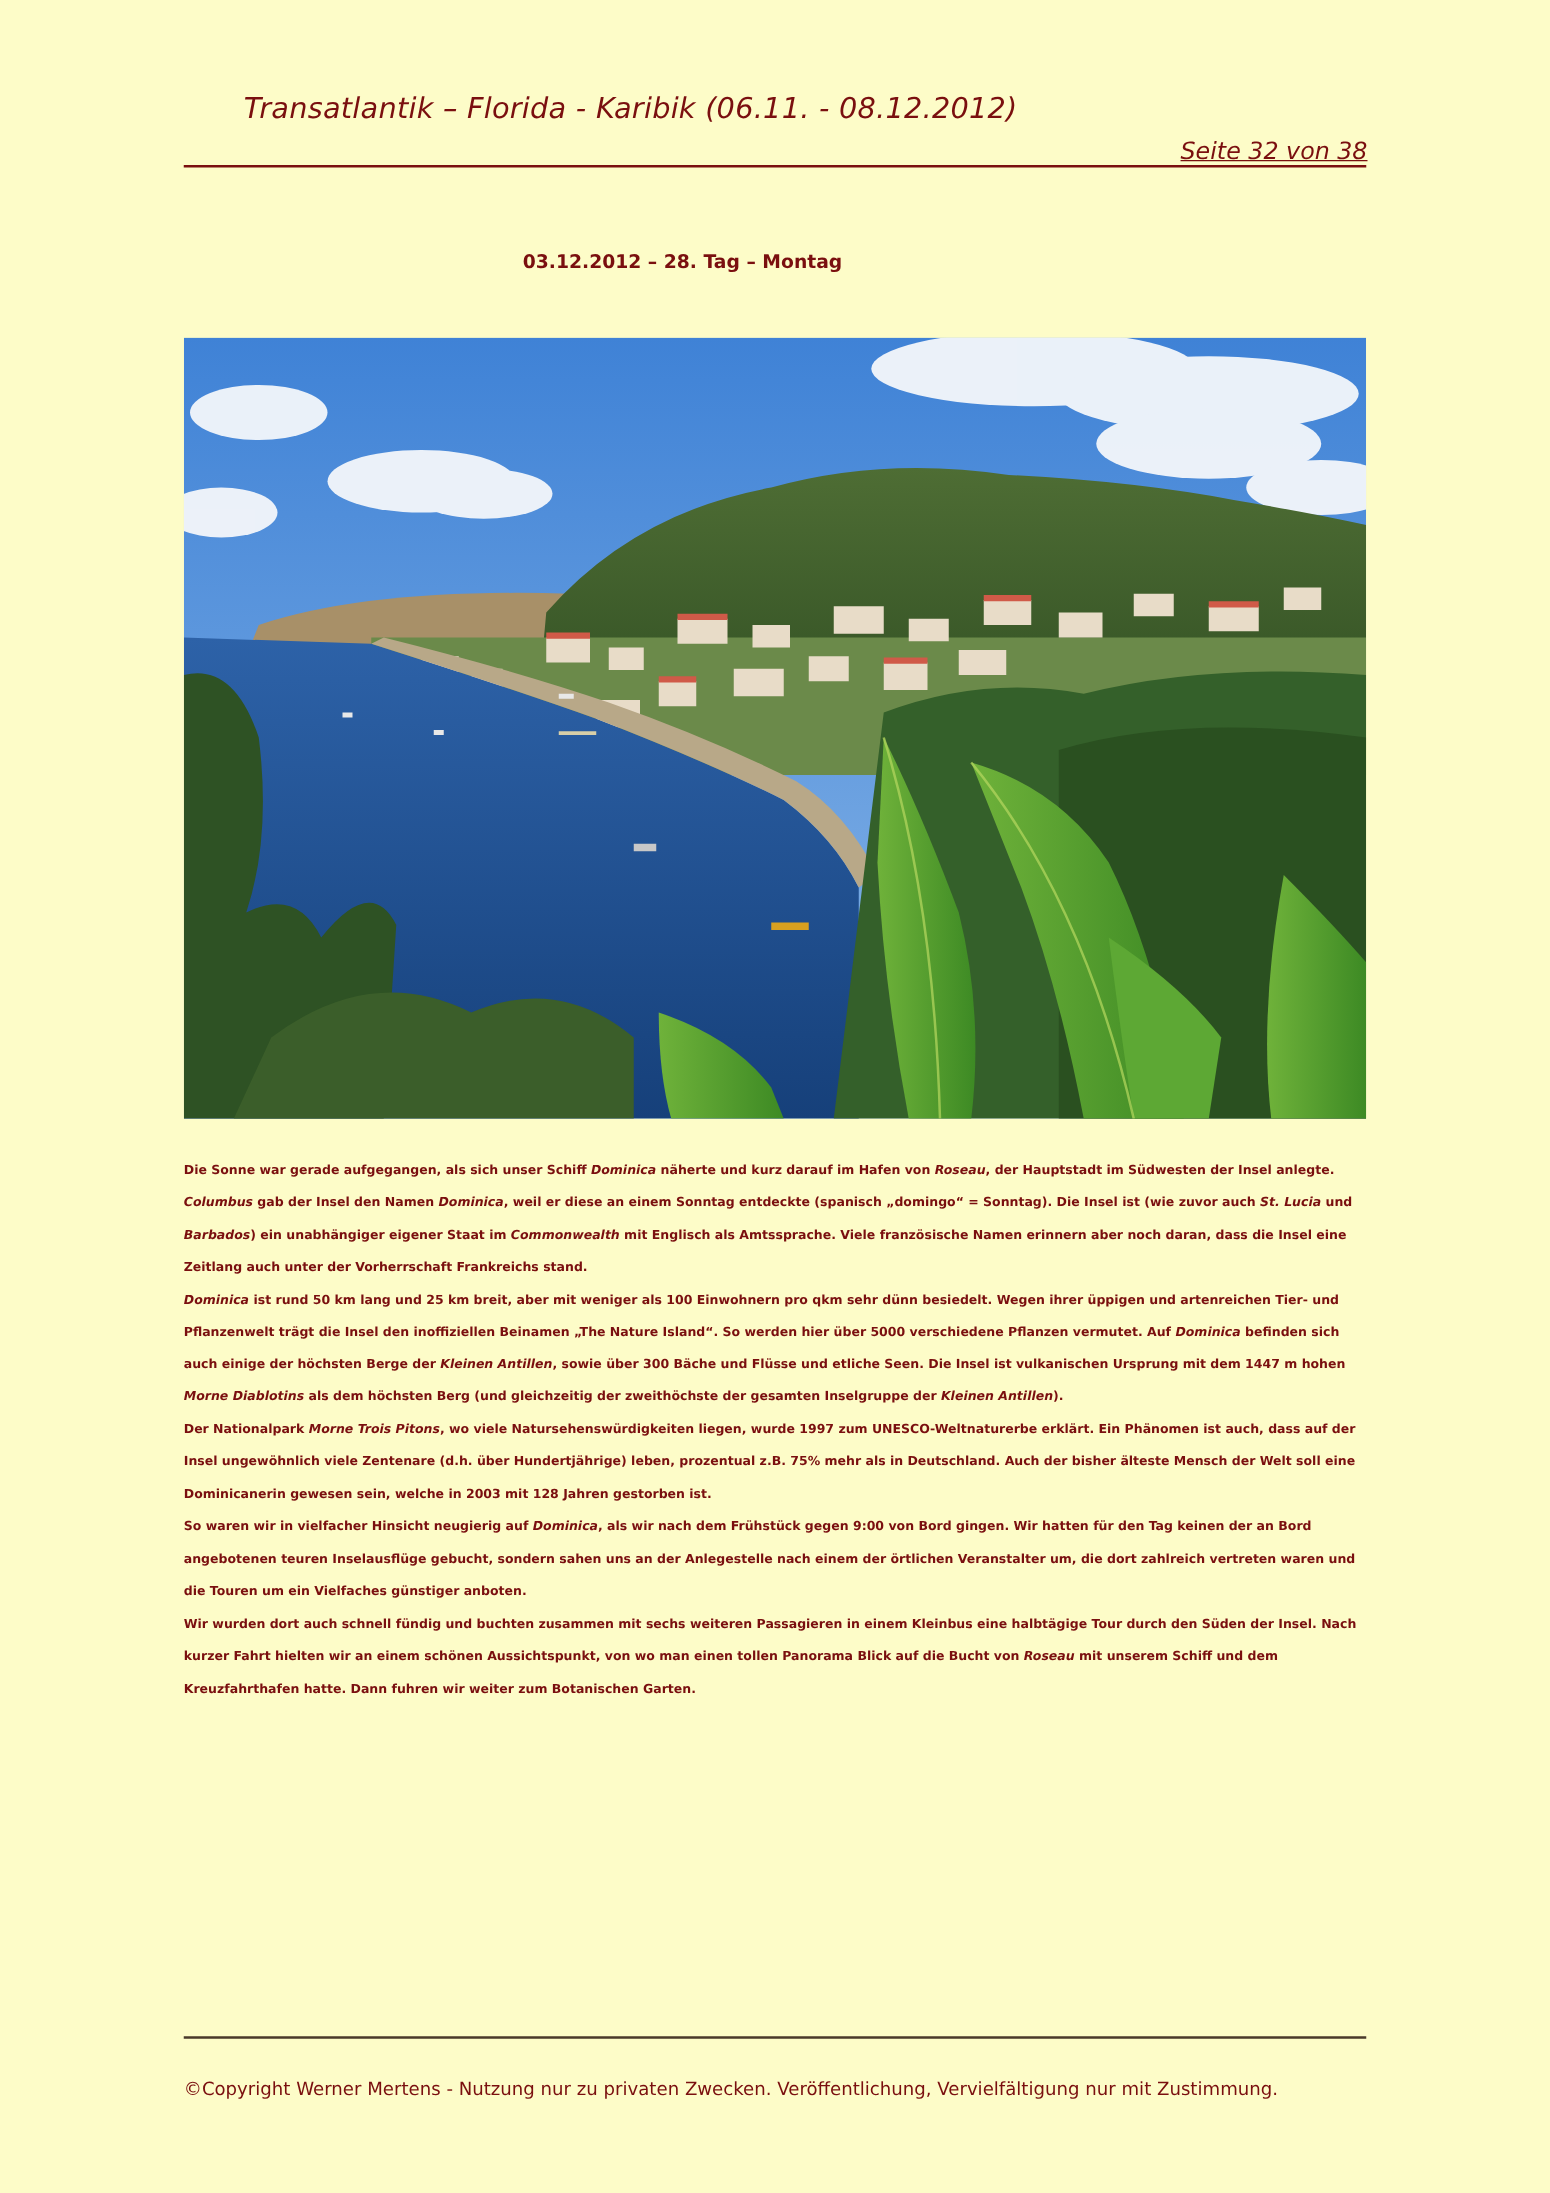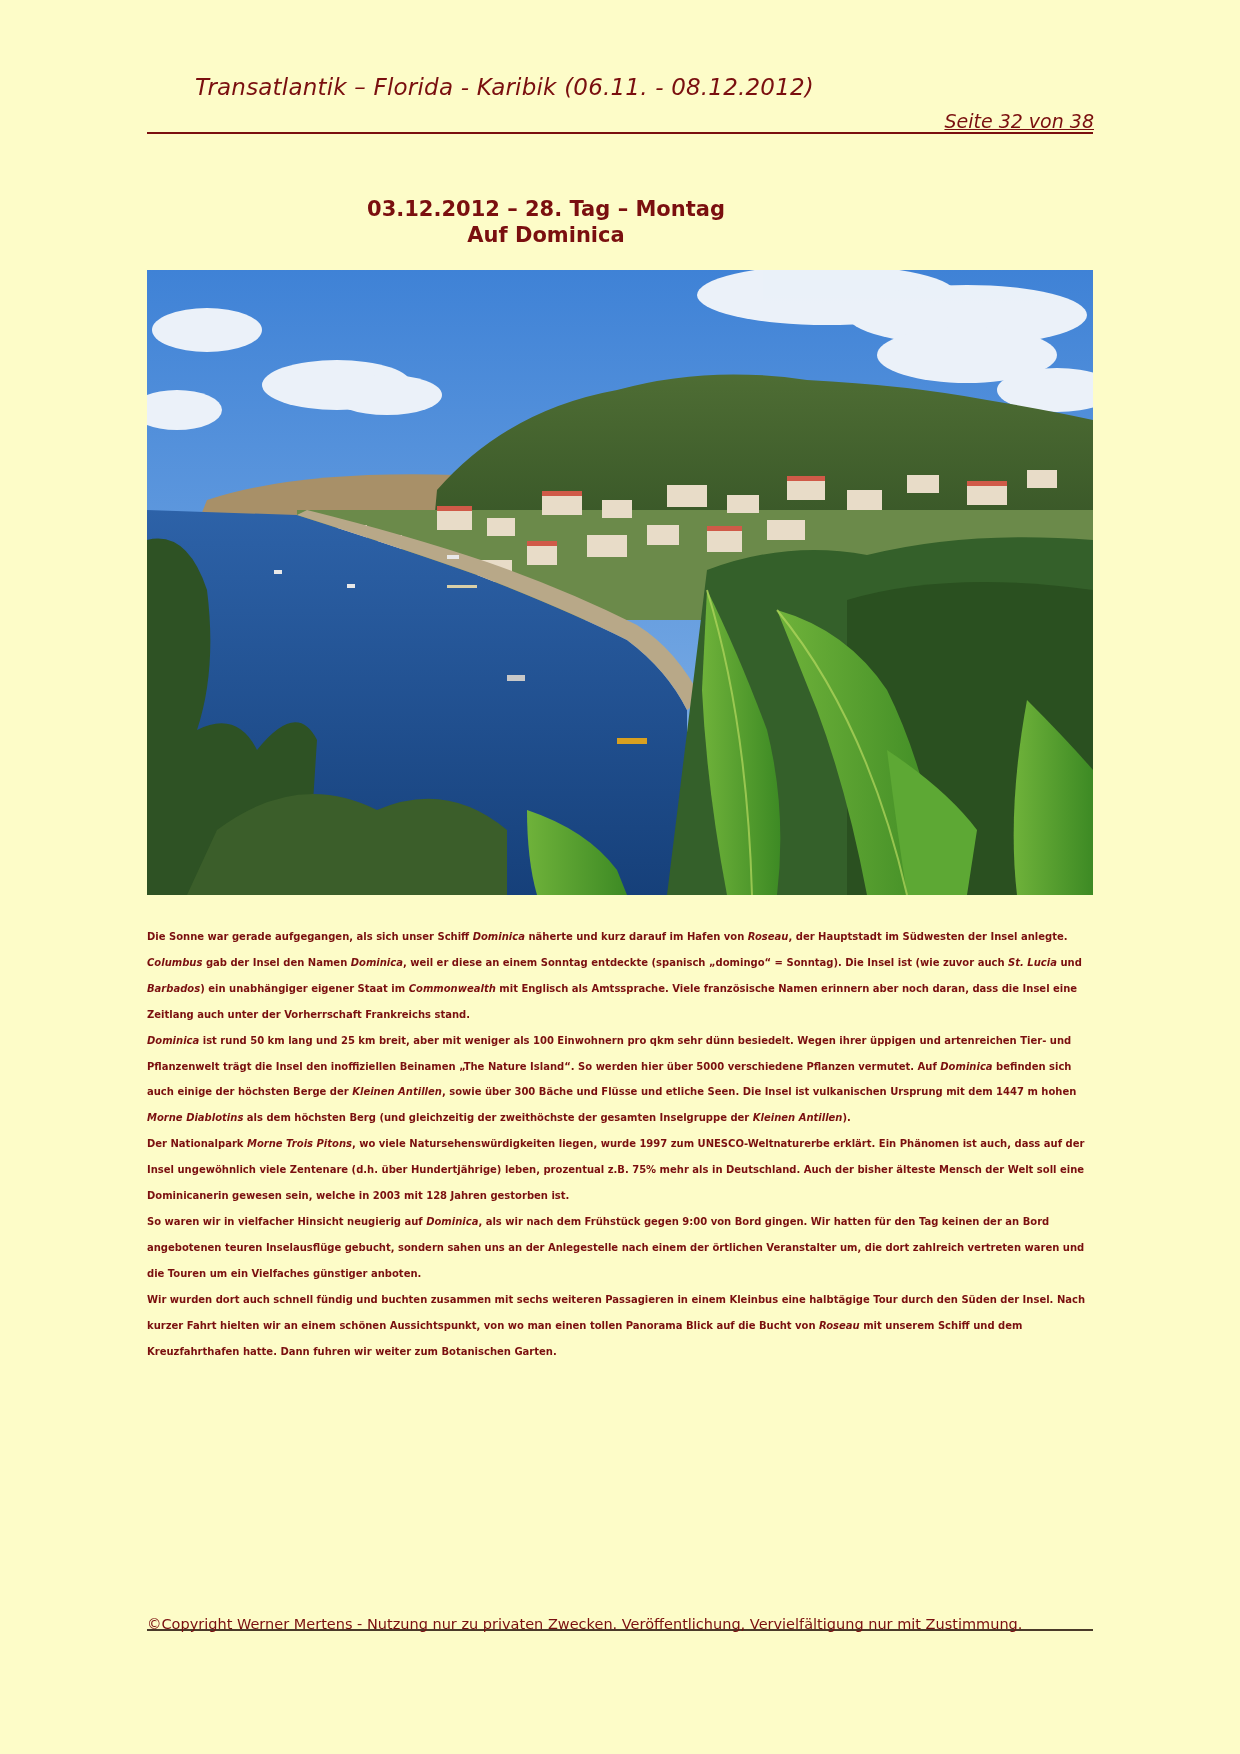--- a/index.html
+++ b/index.html
@@ -20,51 +20,50 @@
     position: absolute; right: 146px; top: 110px;
     font-style: italic; font-size: 19px; text-decoration: underline;
     color: #7a0f0f;
   }
   .header-rule {
     position: absolute; left: 147px; width: 946px; top: 132px;
     border-top: 2px solid #7a0f0f;
   }
   .day-heading {
     position: absolute; left: 0; width: 1092px; top: 196px;
-    text-align: center; font-weight: bold; font-size: 21px; line-height: 26px;
+    text-align: center; font-weight: bold; font-size: 15px; line-height: 26px;
   }
   .photo {
     position: absolute; left: 147px; top: 270px; width: 946px; height: 625px;
     overflow: hidden;
   }
   .body-text {
     position: absolute; left: 147px; top: 924px; width: 946px;
     font-size: 10px; font-weight: bold; line-height: 25.9px;
   }
   .body-text p { margin: 0; }
   .body-text i { font-weight: bold; }
   .footer-rule {
     position: absolute; left: 147px; width: 946px; top: 1629px;
     border-top: 2px solid #4a3a2a;
   }
   .footer-text {
-    position: absolute; left: 147px; width: 946px; top: 1612px;
+    position: absolute; left: 147px; width: 946px; top: 1660px;
     font-size: 14.5px; line-height: 24px; color: #7a0f0f;
   }
 </style>
 </head>
 <body>
 
 <div class="header-title">Transatlantik – Florida - Karibik  (06.11. - 08.12.2012)</div>
 <div class="header-page">Seite 32 von 38</div>
 <div class="header-rule"></div>
 
 <div class="day-heading">
   <div>03.12.2012 – 28. Tag – Montag</div>
-  <div>Auf  Dominica</div>
 </div>
 
 <div class="photo">
   <svg width="946" height="625" viewBox="0 0 946 625" xmlns="http://www.w3.org/2000/svg">
     <defs>
       <linearGradient id="sky" x1="0" y1="0" x2="0" y2="1">
         <stop offset="0" stop-color="#3f82d6"></stop>
         <stop offset="1" stop-color="#8ab7e8"></stop>
       </linearGradient>
       <linearGradient id="sea" x1="0" y1="0" x2="0" y2="1">

